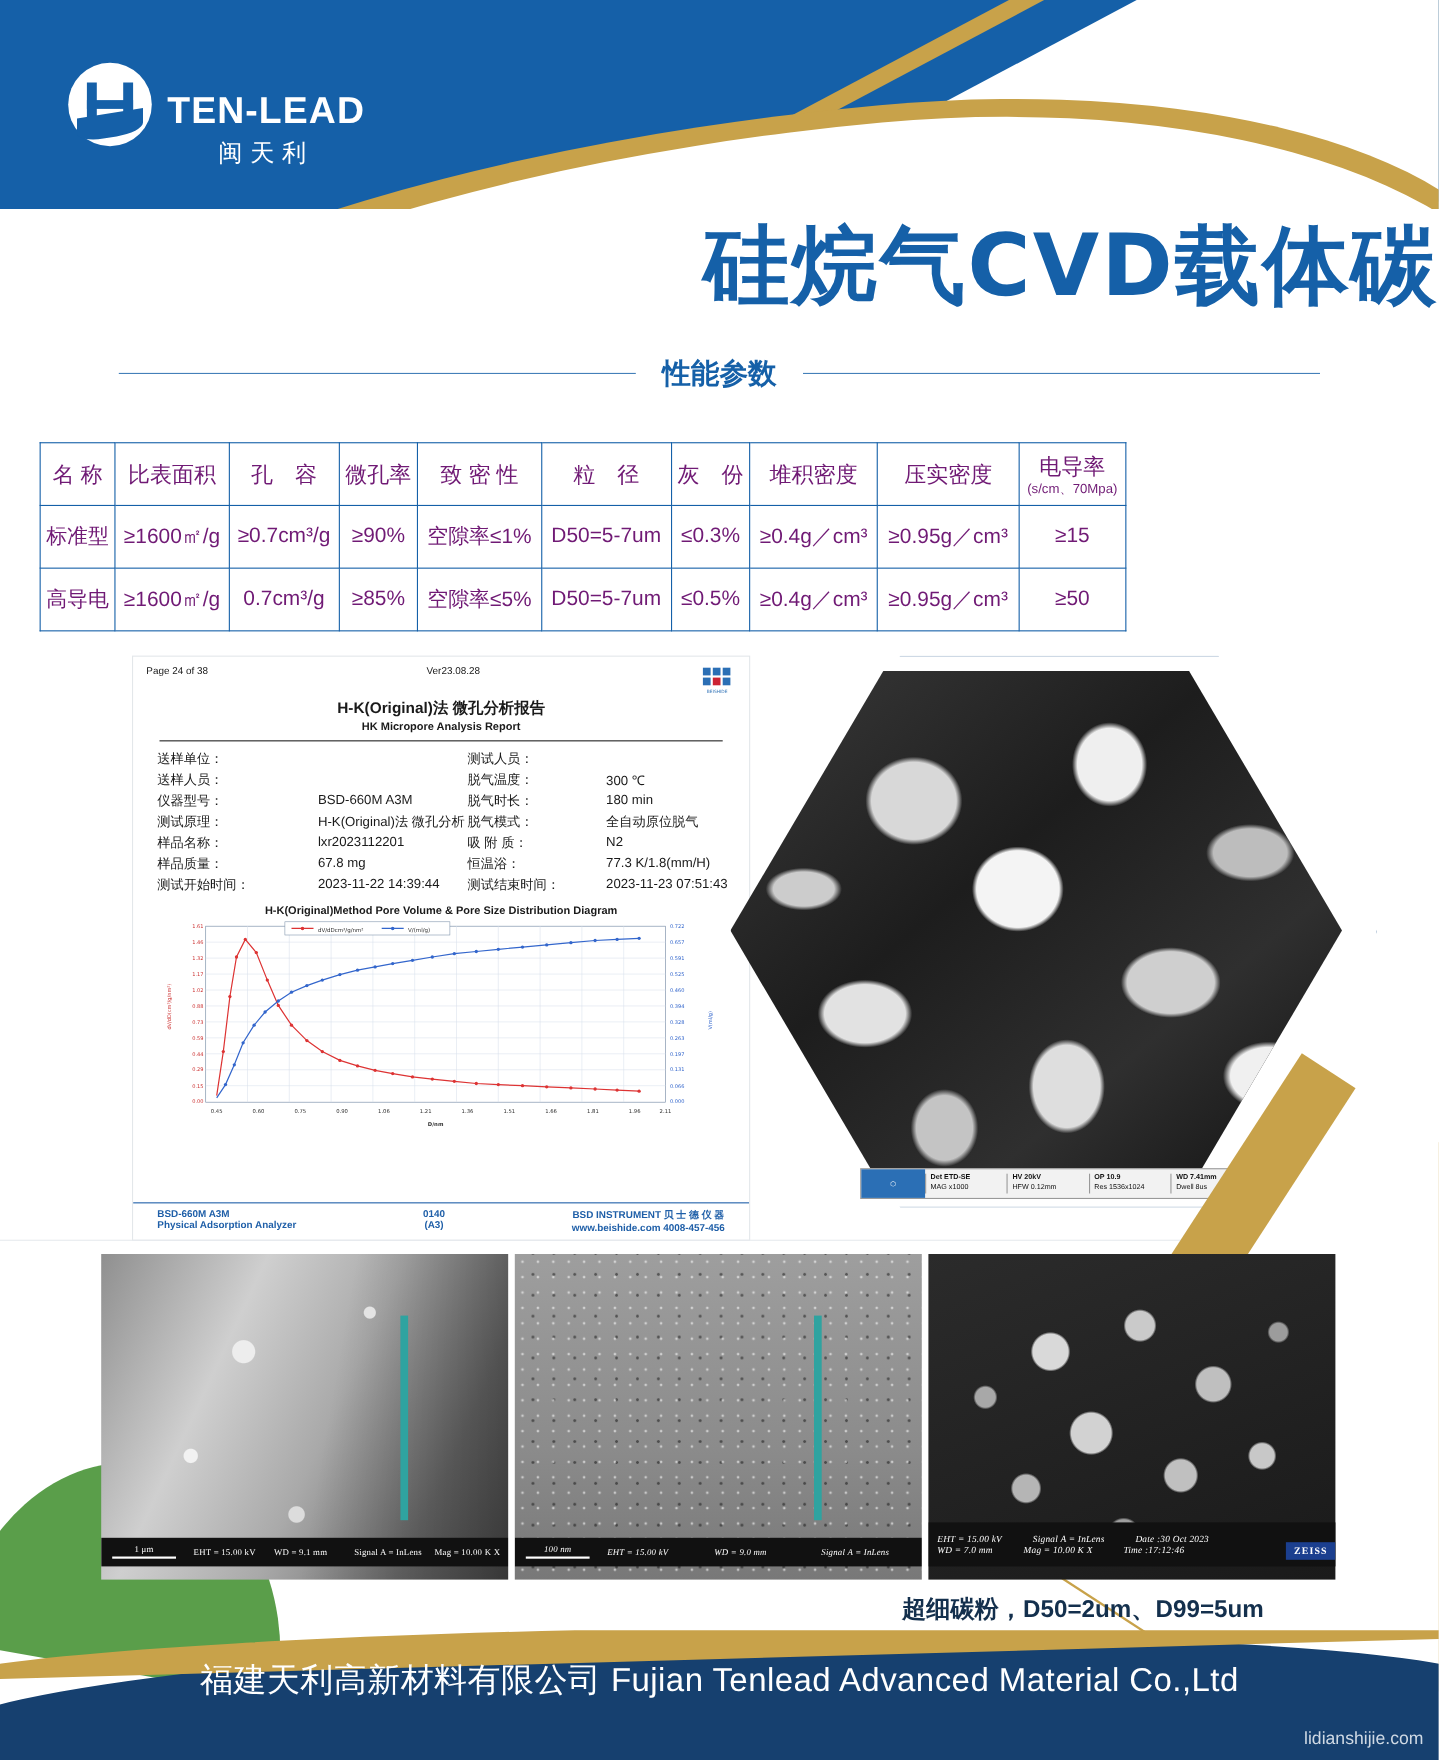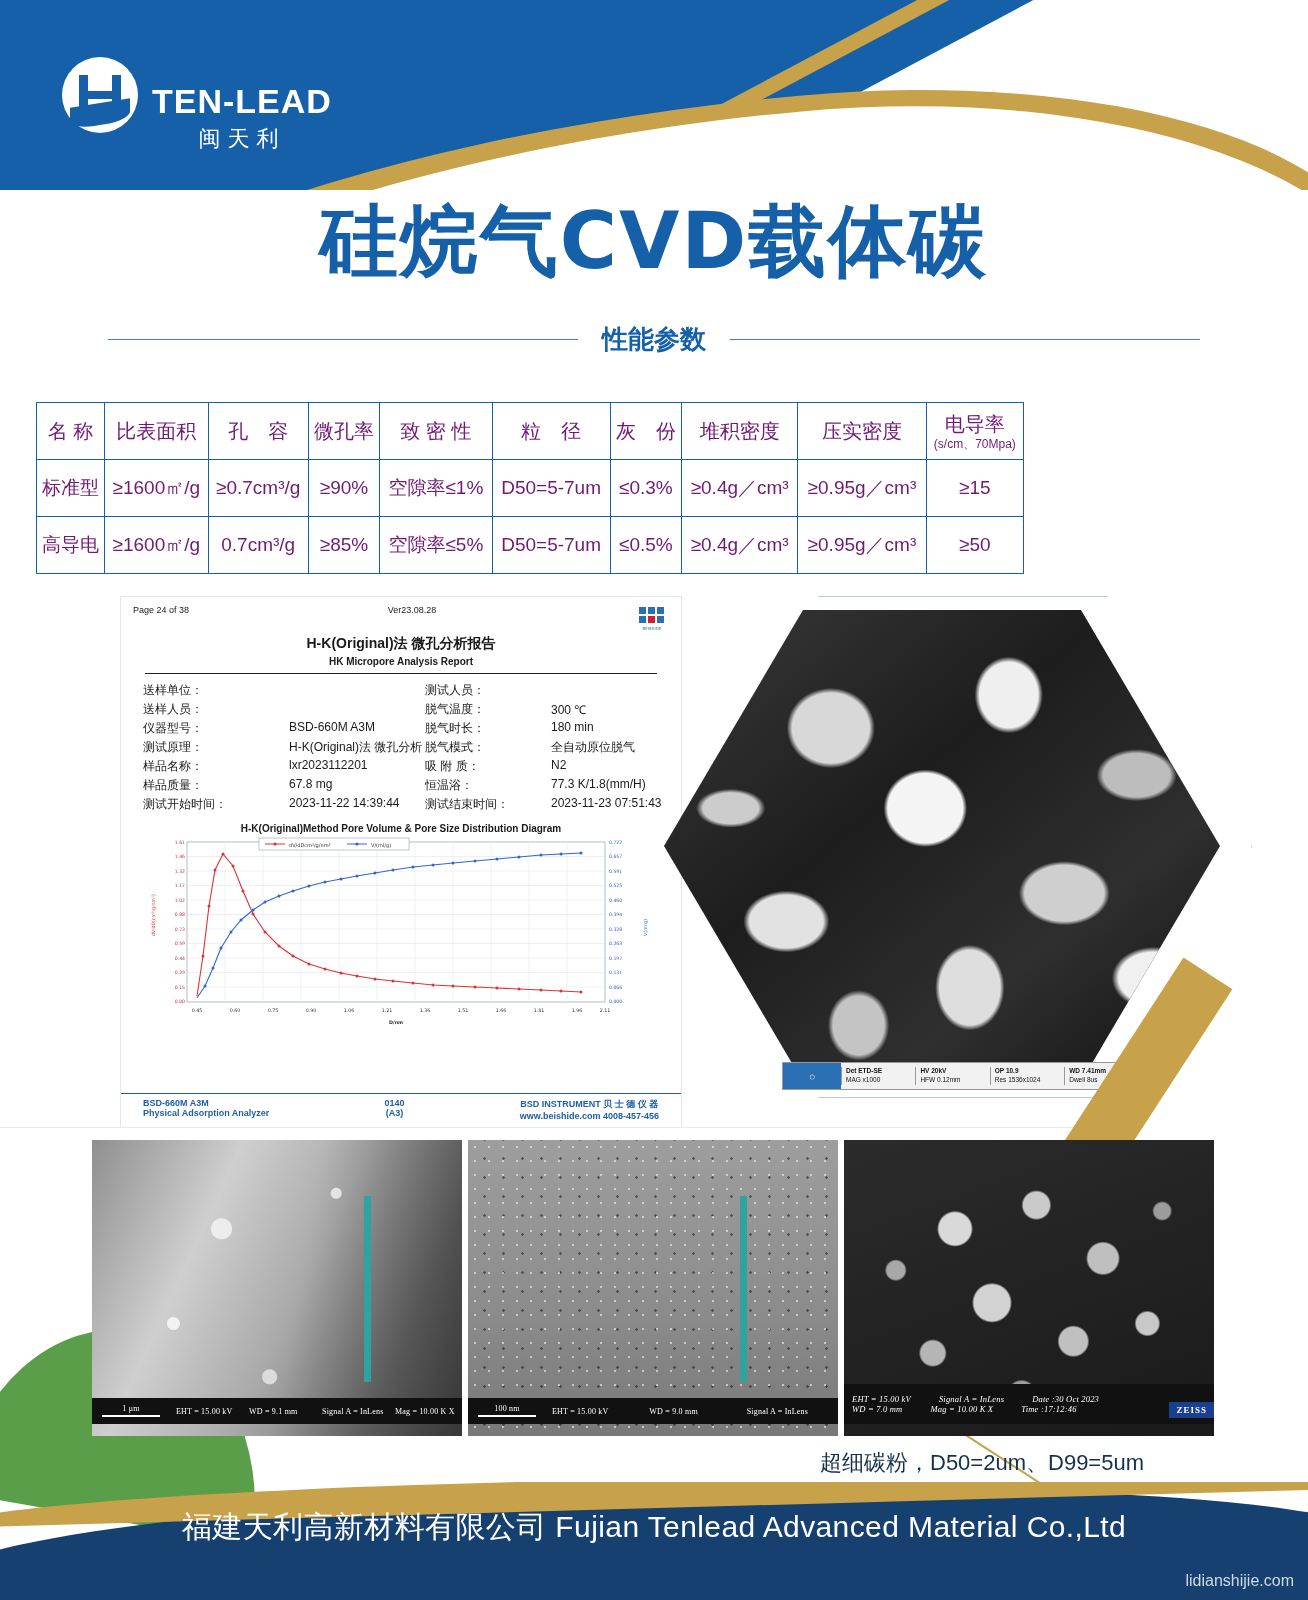--- a/index.html
+++ b/index.html
@@ -73,21 +73,21 @@
     margin-top:48px;
   }
   .logo-text-cn {
     color:#ffffff; font-size:22px; letter-spacing:7px; text-align:center;
     margin-top:6px;
   }
 
   
   .title-main {
     position:absolute; left:0; top:190px; width:1308px;
-    text-align:center;
+    text-align:right;
     font-size:78px; font-weight:bold; color:#1560a8;
     letter-spacing:2px;
     font-family:"DejaVu Sans", sans-serif;
   }
   .subtitle-row {
     position:absolute; left:0; top:322px; width:1308px;
     display:flex; align-items:center; justify-content:center;
   }
   .subtitle-row .rule { height:1px; background:#1560a8; width:470px; opacity:.8; }
   .subtitle-row .txt {
@@ -185,21 +185,21 @@
   .sem1 { background:linear-gradient(115deg,#8f8f8f 0%,#cfcfcf 30%,#a9a9a9 55%,#6f6f6f 80%,#545454 100%); }
   .sem1:after{
     content:""; position:absolute; inset:0;
     background:
       radial-gradient(circle at 22% 62%, #f2f2f2 0 6px, transparent 7px),
       radial-gradient(circle at 35% 30%, #ededed 0 10px, transparent 11px),
       radial-gradient(circle at 66% 18%, #e4e4e4 0 5px, transparent 6px),
       radial-gradient(circle at 48% 80%, #dcdcdc 0 7px, transparent 8px),
       linear-gradient(100deg, transparent 55%, rgba(0,0,0,.35) 100%);
   }
-  .sem2 { background:linear-gradient(180deg,#9e9e9e,#8b8b8b 60%,#787878); }
+  .sem2 { background:linear-gradient(180deg,#9e9e9e,#8b8b8b 60%,#787878);font-style:italic; }
   .sem2:after{
     content:""; position:absolute; inset:0;
     background-image:
       radial-gradient(circle, rgba(255,255,255,.55) 1px, transparent 1.5px),
       radial-gradient(circle, rgba(0,0,0,.45) 1px, transparent 1.5px);
     background-size:14px 14px, 19px 19px;
     background-position:0 0, 7px 9px;
   }
   .sem3 { background:linear-gradient(160deg,#2b2b2b,#1a1a1a); }
   .sem3:after{
@@ -232,21 +232,21 @@
   .sem3 .sem-bar .line { display:flex; gap:28px; font-style:italic; font-size:8.5px; }
   .zeiss {
     position:absolute; right:8px; bottom:6px; background:#1b3f8f; color:#fff;
     font-size:9px; font-weight:bold; padding:3px 7px; letter-spacing:1px;
   }
   .teal-edge-1{ position:absolute; left:364px; top:1196px; width:7px; height:186px; background:#2fa3a0; z-index:4;}
   .teal-edge-2{ position:absolute; left:740px; top:1196px; width:7px; height:186px; background:#2fa3a0; z-index:4;}
 
   .caption-fine {
     position:absolute; left:820px; top:1448px; width:420px;
-    font-size:22px; color:#14304d; font-weight:normal;
+    font-size:22px; color:#14304d; font-weight:bold;
   }
 
   
   .deco-green {
     position:absolute; left:-30px; top:1330px; width:300px; height:190px;
     background:#5a9e4a; border-radius:50% 50% 0 0 / 100% 100% 0 0;
     transform:rotate(10deg);
     z-index:0;
   }
   .deco-gold-r {

